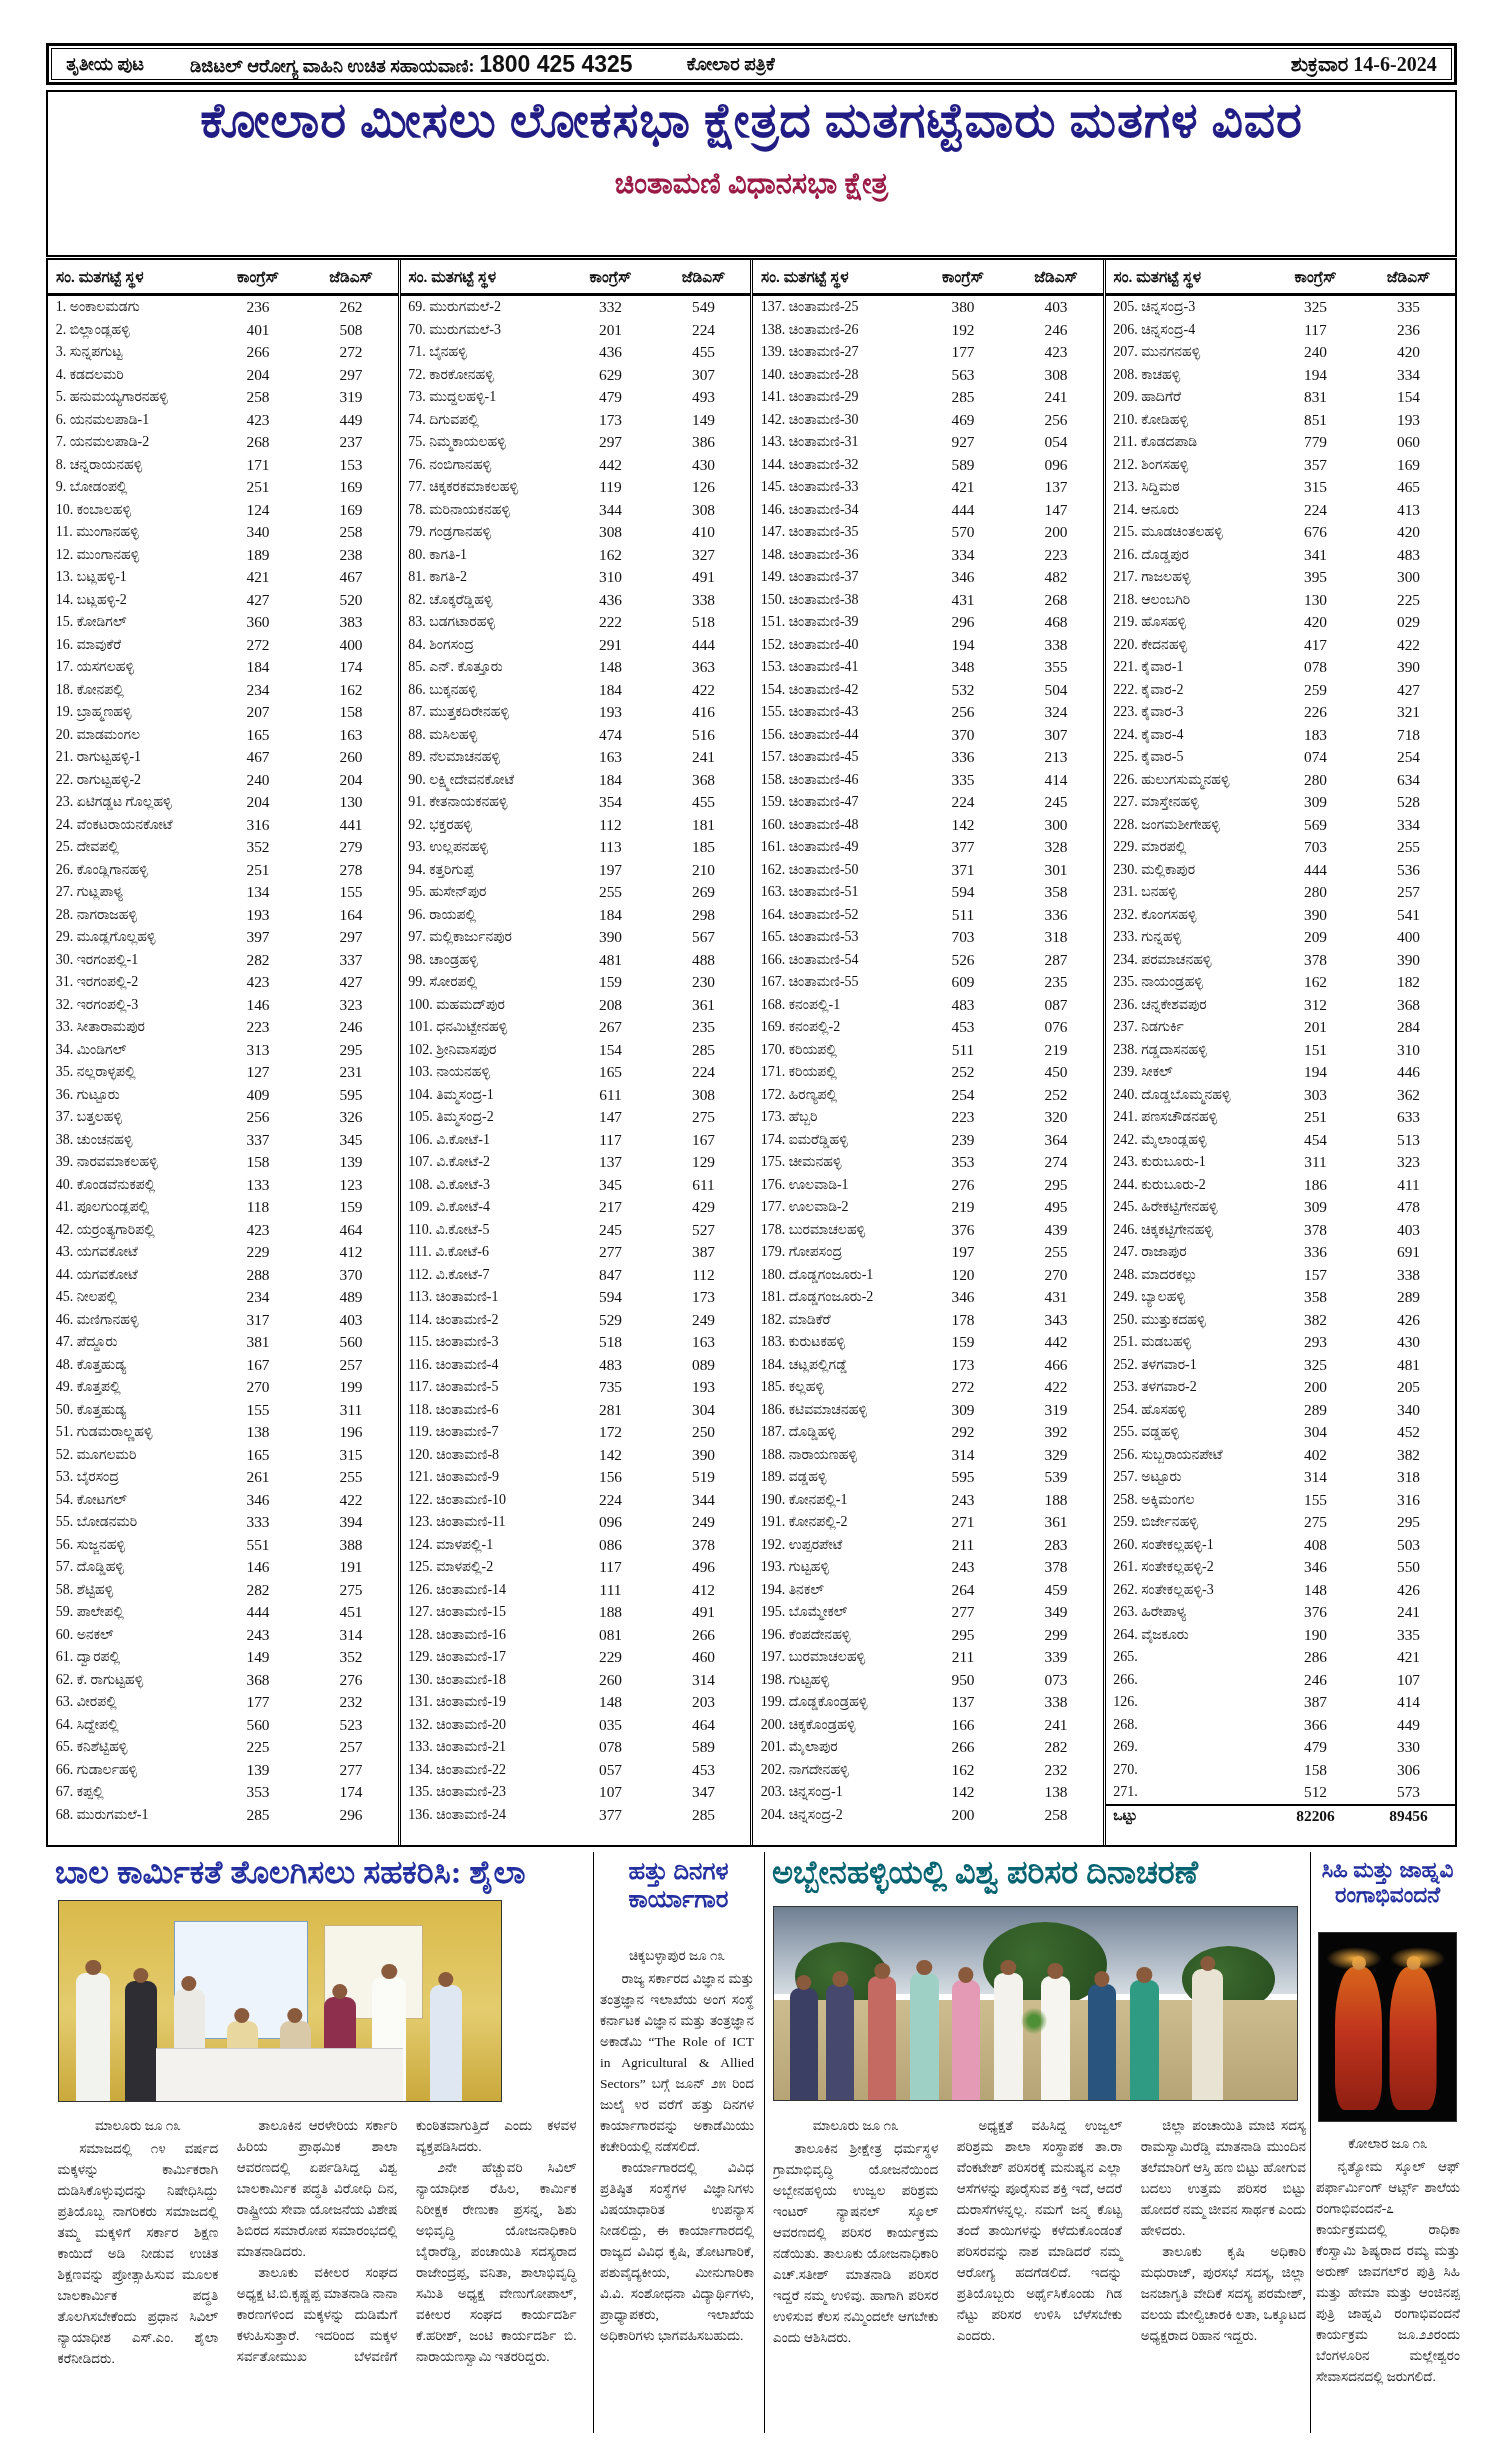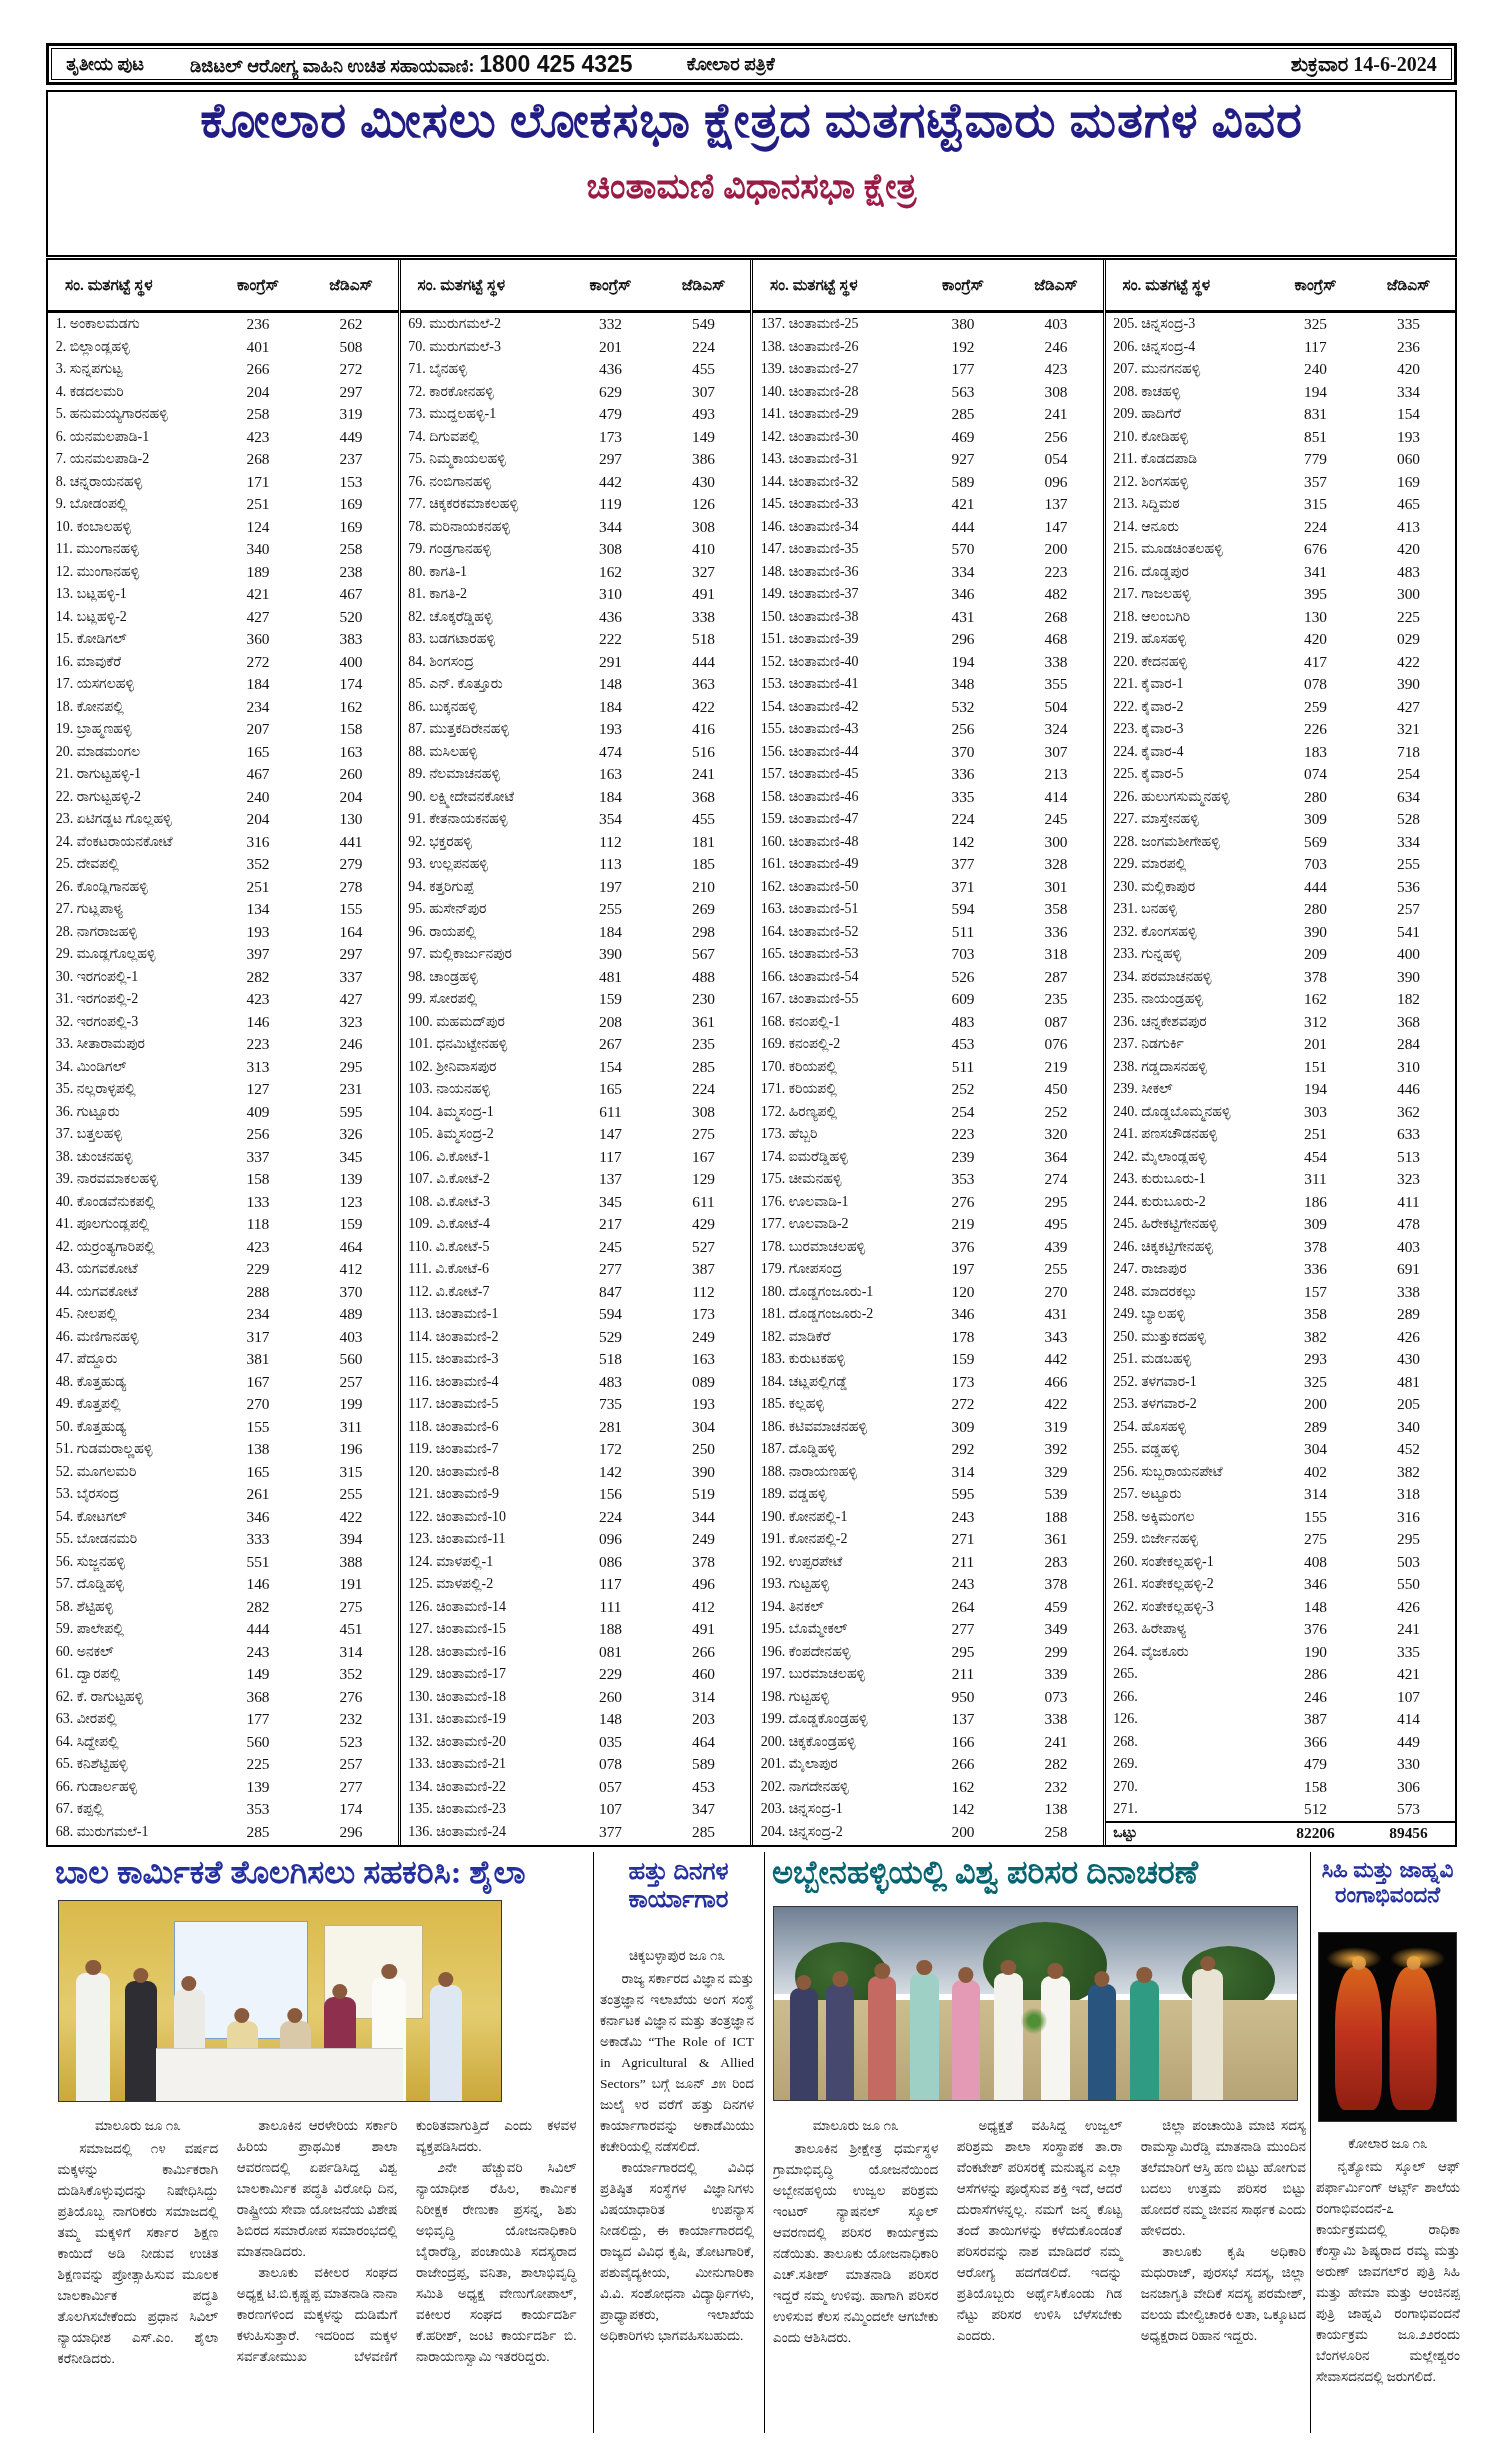--- a/index.html
+++ b/index.html
@@ -12,28 +12,28 @@
             font-weight:bold;font-size:18px;white-space:nowrap;}
   #masthead .m-left{margin-left:14px;}
   #masthead .m-help{margin-left:46px;}
   #masthead .m-help b{font-size:23px;font-family:"Liberation Sans",sans-serif;}
   #masthead .m-paper{margin-left:54px;}
   #masthead .m-date{margin-left:auto;margin-right:14px;font-size:20px;}
   
   #titlebox{position:absolute;left:46px;top:90px;width:1411px;height:167px;
             border:2.3px solid #000;box-sizing:border-box;text-align:center;}
   #main-title{font-size:49px;font-weight:bold;color:var(--navy);letter-spacing:0.8px;}
-  #sub-title{margin-top:17px;font-size:35px;font-weight:bold;color:var(--maroon);}
+  #sub-title{margin-top:17px;font-size:29px;font-weight:bold;color:var(--maroon);}
   
   #vtable{position:absolute;left:46px;top:258px;width:1411px;height:1589px;
           border:2.3px solid #000;box-sizing:border-box;display:flex;}
   .tcol{flex:1 1 0;box-sizing:border-box;overflow:hidden;}
   .tcol + .tcol{border-left:3.9px double #000;}
-  .thead{height:53px;display:grid;grid-template-columns:1fr 93px 93px;align-items:center;
-         border-bottom:3.9px solid #000;font-weight:bold;font-size:15.4px;padding-left:17px;box-sizing:border-box;}
+  .thead{height:36px;display:grid;grid-template-columns:1fr 93px 93px;align-items:center;
+         border-bottom:3.9px solid #000;font-weight:bold;font-size:15.4px;padding-left:8px;box-sizing:border-box;}
   .thead span{text-align:center;}
   .thead .h-place{text-align:left;}
   .trow{height:22.5px;display:grid;grid-template-columns:1fr 93px 93px;align-items:center;
         padding-left:7.7px;box-sizing:border-box;font-size:14px;white-space:nowrap;}
   .trow .num{text-align:center;font-size:15.4px;}
   .trow.total{border-top:2.3px solid #000;font-weight:bold;}
   
   #bottom{position:absolute;left:46px;top:1846px;width:1411px;height:610px;}
   .vrule{position:absolute;top:6.2px;bottom:23px;width:0.8px;background:#000;}
   .headline{font-weight:bold;color:var(--headnavy);line-height:1.15;}

